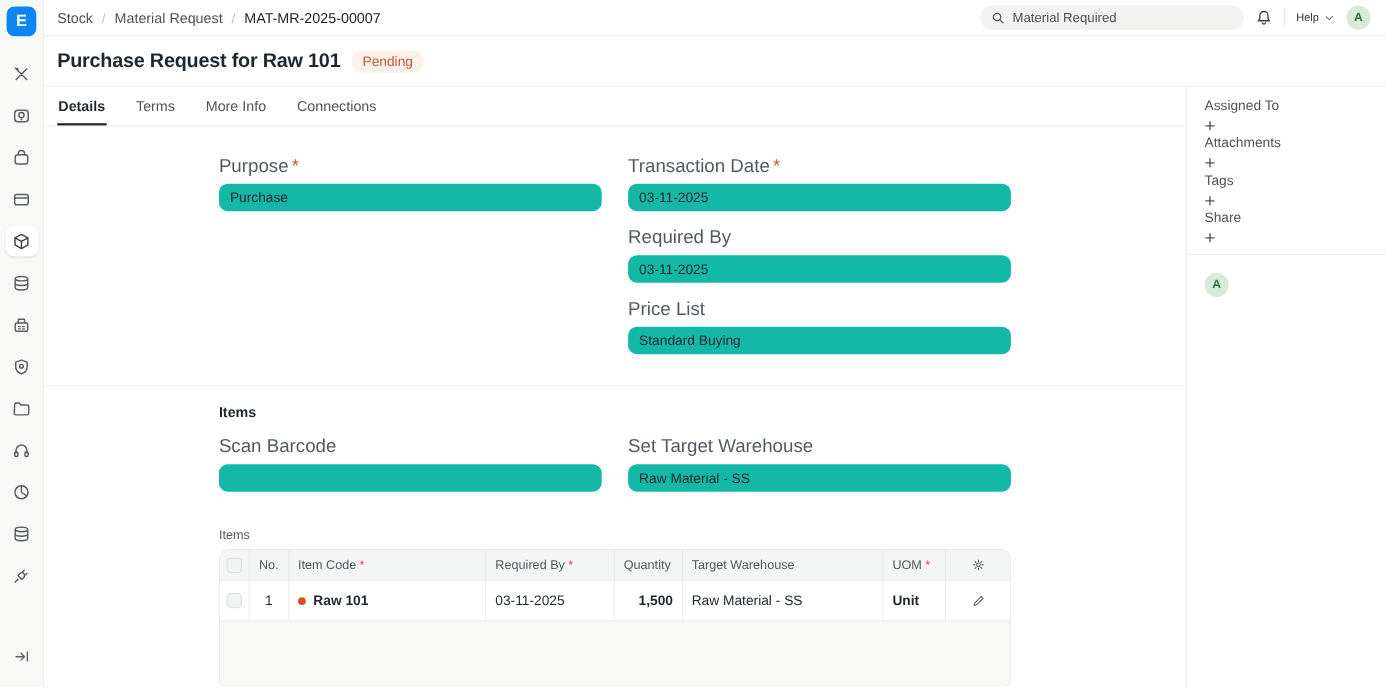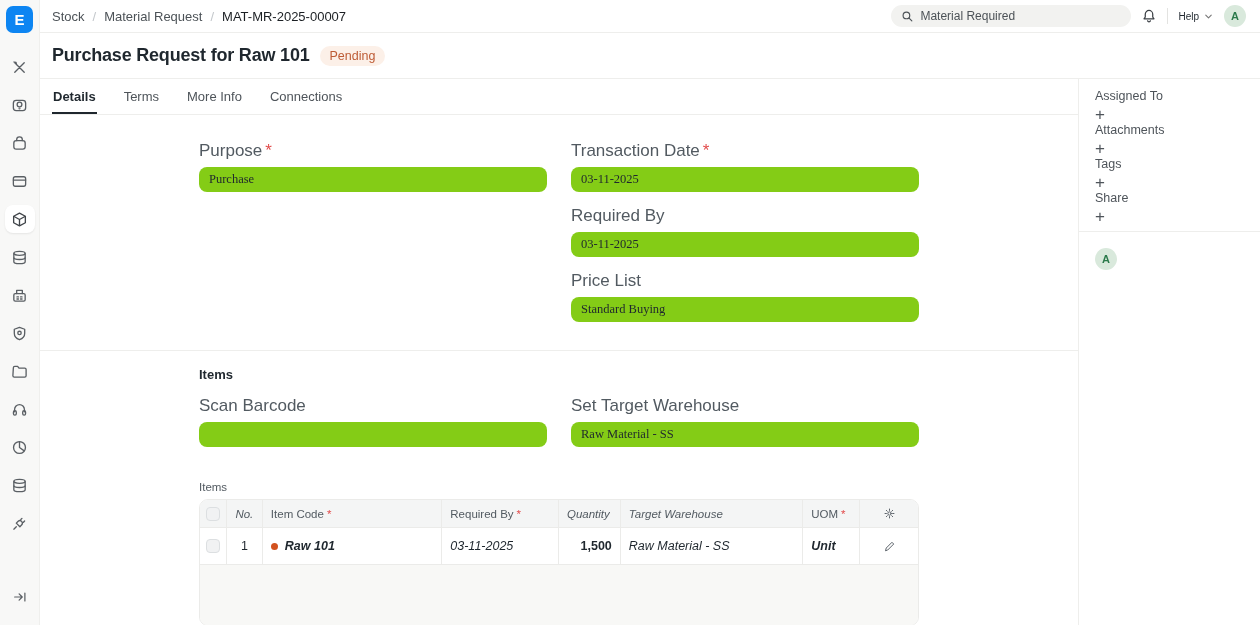--- a/index.html
+++ b/index.html
@@ -82,22 +82,22 @@
 
   .scrollarea { flex:1; overflow:hidden; }
   .formwrap { width:720px; margin:0 auto; }
 
   .fields-2col { display:grid; grid-template-columns:1fr 1fr; column-gap:24px; }
   .col { display:flex; flex-direction:column; gap:14px; }
   .field {}
   .flabel { font-size:17px; color:#525a61; margin-bottom:6px; display:flex; gap:3px; }
   .req { color:#e24c4c; }
   .finput {
-    width:100%; height:25px; background:#84cc16; border:none; border-radius:8px;
-    padding:0 10px; font-size:12.5px; color:#1f272e; font-family:Liberation Serif, serif;
+    width:100%; height:25px; background:#14b8a6; border:none; border-radius:8px;
+    padding:0 10px; font-size:12.5px; color:#1f272e; font-family:Liberation Sans, sans-serif;
   }
   .section1 { padding:26px 0 28px; }
   .hdiv { border-top:1px solid #eeeeec; }
   .section2 { padding-top:16px; }
   .sec-heading { font-size:13px; font-weight:700; color:#1f272e; }
   .section2 .fields-2col { margin-top:14px; }
 
   .grid-label { margin-top:34px; font-size:11.5px; color:#525a61; }
 
   .grid { margin-top:6px; border:1px solid #ebebe9; border-radius:9px; overflow:hidden; }
@@ -113,21 +113,21 @@
   .grow.datarow .gcell { height:36px; }
   .c-check { width:27px; justify-content:center; padding:0; }
   .c-no { width:36px; justify-content:center; }
   .c-item { width:180px; }
   .c-reqby { width:117px; }
   .c-qty { width:62px; }
   .c-qty.val { justify-content:flex-end; font-weight:700; }
   .c-tw { width:183px; }
   .c-uom { width:57px; }
   .c-edit { width:58px; justify-content:center; color:#525a61; }
-  .trunc { overflow:hidden; text-overflow:ellipsis; white-space:nowrap; min-width:0; display:block;font-style:italic; }
+  .trunc { overflow:hidden; text-overflow:ellipsis; white-space:nowrap; min-width:0; display:block; }
   .bold { font-weight:700; }
   .gfill { height:61px; background:#f8f8f6; border-top:1px solid #ebebe9; }
   .cbx {
     width:14px; height:14px; border-radius:4px; background:#f1f2f3; border:1px solid #dcdfe1;
   }
   .dot { width:7px; height:7px; border-radius:50%; background:#d2511e; margin-right:7px; flex:none; }
 
   
   .rpanel {
     width:182px; min-width:182px; border-left:1px solid #eeeeec;

